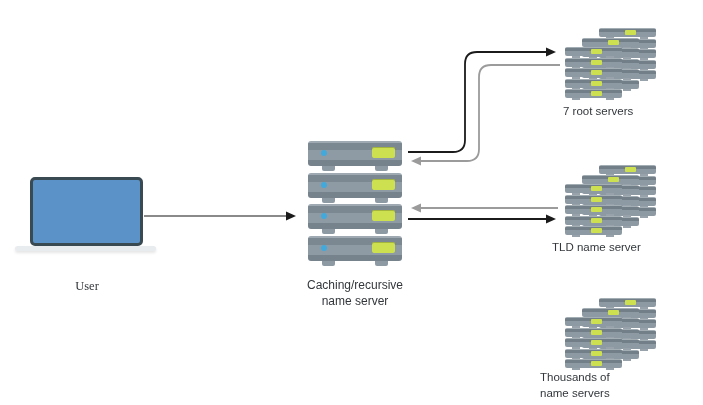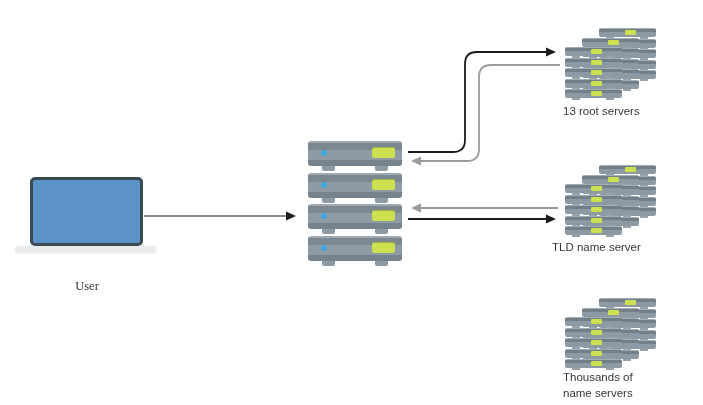--- a/index.html
+++ b/index.html
@@ -69,21 +69,21 @@
     position:absolute;left:26px;top:2px;width:11px;height:5px;border-radius:1px;
     background:var(--panel-yellow,#cde04f);
   }
 
   
   .lbl{position:absolute;z-index:2;font-size:12px;line-height:16px;color:var(--text,#33373b);}
   #user-label{left:30px;top:278px;width:114px;text-align:center;font-size:12.5px;font-family:Liberation Serif, serif;}
   #caching-label{left:295px;top:277px;width:120px;text-align:center;}
   #root-label{left:563px;top:103px;font-size:11.5px;}
   #tld-label{left:552px;top:239px;font-size:11.5px;}
-  #thousands-label{left:563px;top:370px;font-size:11.5px;line-height:15.5px;}
+  #thousands-label{left:540px;top:370px;font-size:11.5px;line-height:15.5px;}
 </style>
 </head>
 <body>
 
 <svg id="arrow-layer" class="layer" viewBox="0 0 703 405" xmlns="http://www.w3.org/2000/svg">
 
   <g>
     <line x1="144" y1="216" x2="287" y2="216" stroke="#8a8a8a" stroke-width="1.8"></line>
     <polygon points="296,216 286,211.5 286,220.5" fill="#1b1b1b"></polygon>
   </g>
@@ -128,20 +128,22 @@
     <div class="unit">
       <span class="led"></span>
       <span class="panel"></span>
     </div>
     <div class="unit">
       <span class="led"></span>
       <span class="panel"></span>
     </div>
   </div>
 <div class="lbl" id="caching-label">
+  <div>Caching/recursive</div>
+  <div>name server</div>
 </div>
 
 <div class="node cluster" id="cluster-root">
     <div class="mini-stack" style="left: 34px; top: 0px; z-index: 1;">
       <div class="mini-unit">
         <span class="chip"></span>
       </div>
       <div class="mini-unit">
         <span class="chip"></span>
       </div>
@@ -183,21 +185,21 @@
         <span class="chip"></span>
       </div>
       <div class="mini-unit">
         <span class="chip"></span>
       </div>
       <div class="mini-unit">
         <span class="chip"></span>
       </div>
     </div>
   </div>
-<div class="lbl" id="root-label">13 root servers</div>
+<div class="lbl" id="root-label">7 root servers</div>
 
 <div class="node cluster" id="cluster-tld">
     <div class="mini-stack" style="left: 34px; top: 0px; z-index: 1;">
       <div class="mini-unit">
         <span class="chip"></span>
       </div>
       <div class="mini-unit">
         <span class="chip"></span>
       </div>
       <div class="mini-unit">

